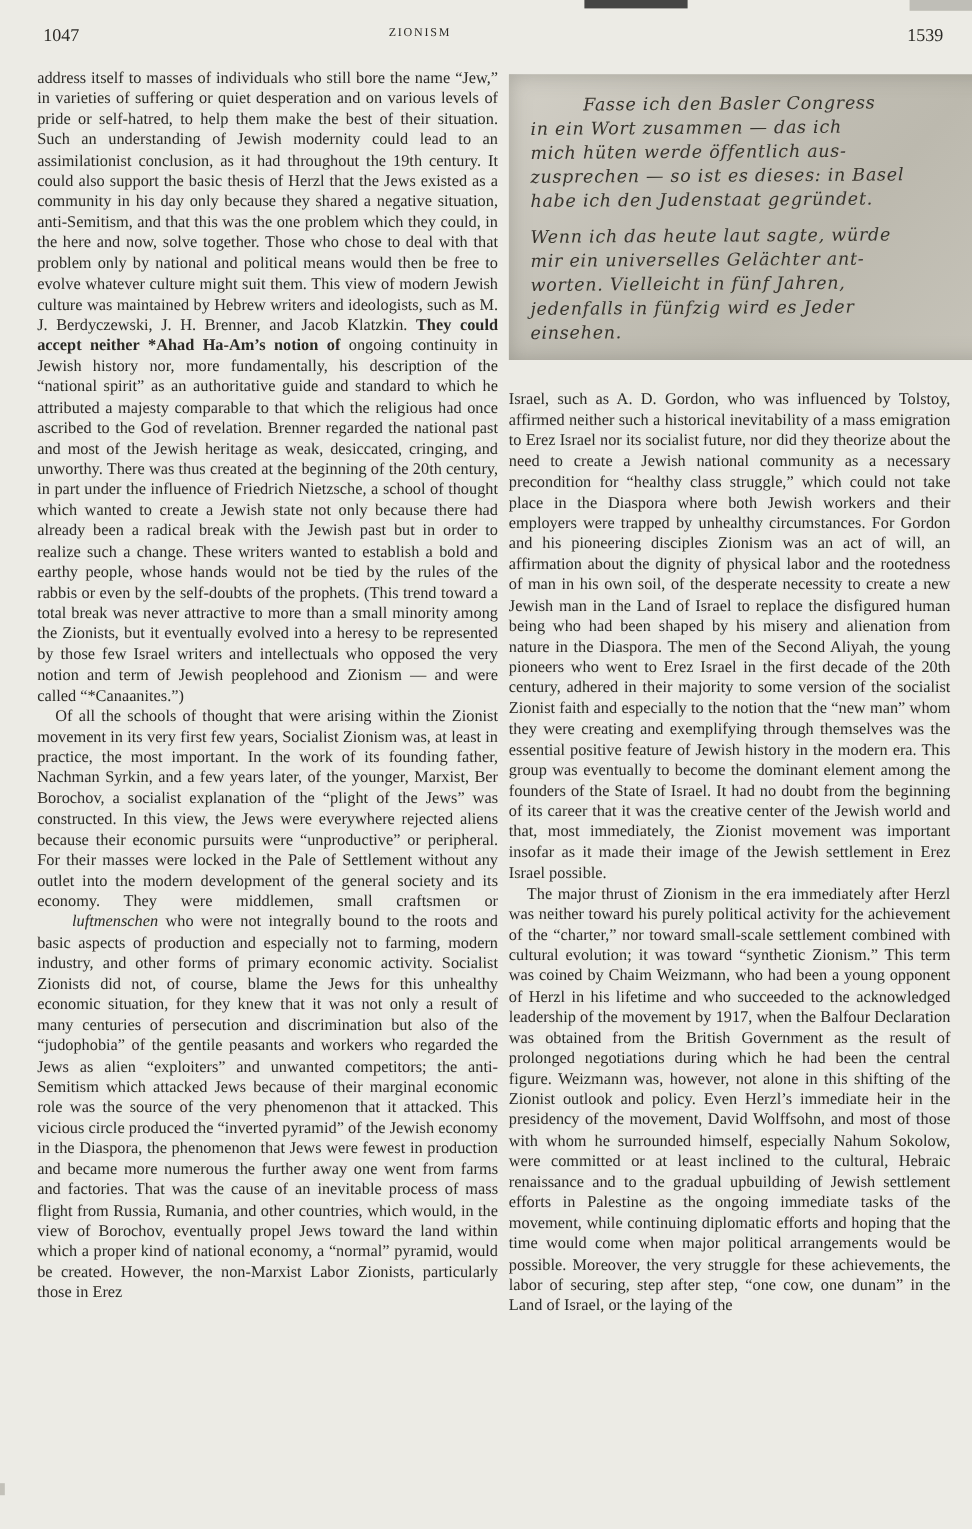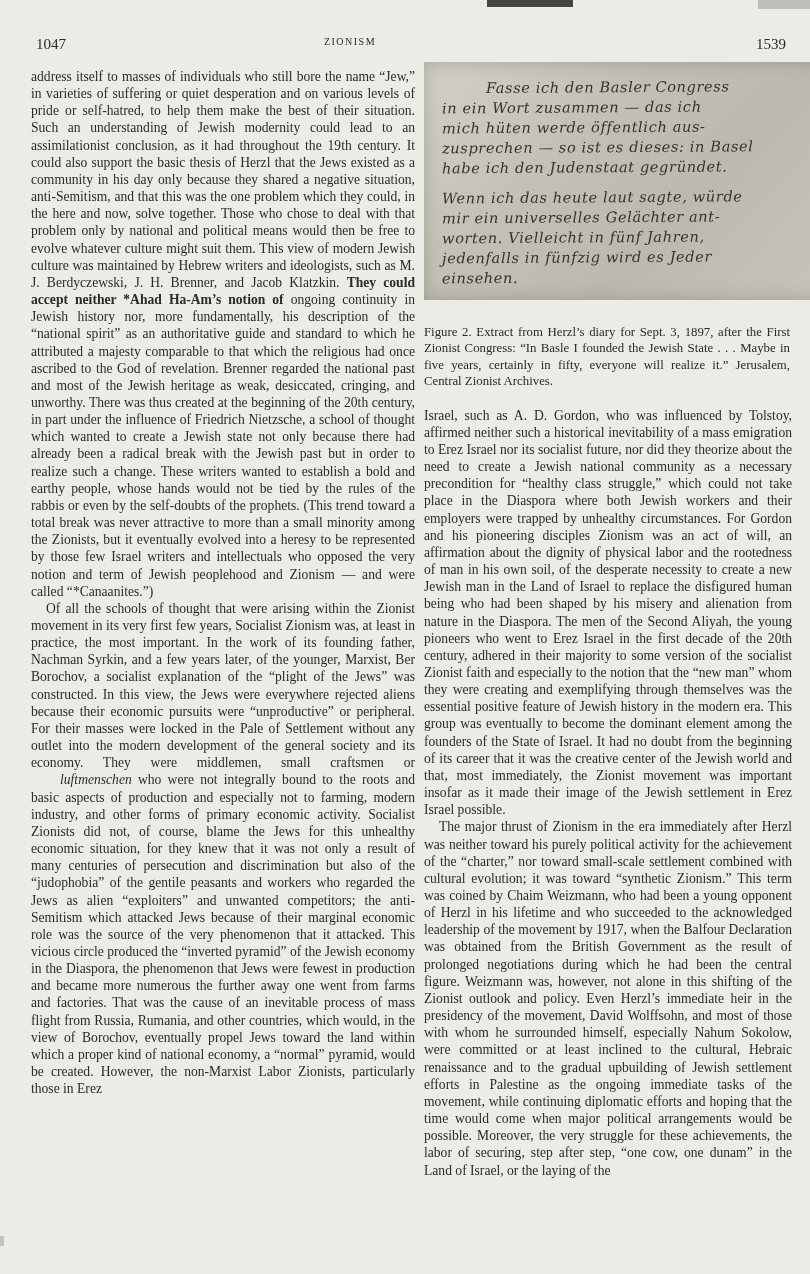--- a/index.html
+++ b/index.html
@@ -8,27 +8,27 @@
     background:#ecebe5;
     font-family:"Liberation Serif", serif;
     color:#2b2a26;
     overflow:hidden;
   }
   
   .scan-smudge-1{position:absolute;left:487px;top:0;width:86px;height:7px;background:#1c1c1c;opacity:.8;}
   .scan-smudge-2{position:absolute;left:758px;top:0;width:52px;height:9px;background:#8a887f;opacity:.45;}
   .scan-smudge-3{position:absolute;left:0;top:1236px;width:4px;height:10px;background:#9a978d;opacity:.5;}
 
-  .page-header{position:absolute;top:36px;left:0;width:810px;height:20px;font-size:15px;}
+  .page-header{position:absolute;top:22px;left:0;width:810px;height:20px;font-size:15px;}
   .page-num-left{position:absolute;left:36px;top:0;}
   .page-num-right{position:absolute;right:24px;top:0;}
   .header-title{position:absolute;left:0;width:700px;text-align:center;top:0;letter-spacing:1.5px;font-size:10px;}
 
   .col{position:absolute;}
-  .col-left{left:31px;top:68px;width:384px;}
+  .col-left{left:31px;top:56px;width:384px;}
   .col-right{left:424px;top:62px;width:368px;}
 
   .body-para{
     margin:0;font-size:13.6px;line-height:17.15px;
     text-align:justify;
   }
   .body-para.indent{text-indent:15px;}
   .bold{font-weight:bold;}
   .italic{font-style:italic;margin-left:29px;}
 
@@ -82,18 +82,17 @@
       <div class="hw-line">in ein Wort zusammen — das ich</div>
       <div class="hw-line">mich hüten werde öffentlich aus-</div>
       <div class="hw-line">zusprechen — so ist es dieses: in Basel</div>
       <div class="hw-line">habe ich den Judenstaat gegründet.</div>
       <div class="hw-line gap">Wenn ich das heute laut sagte, würde</div>
       <div class="hw-line">mir ein universelles Gelächter ant-</div>
       <div class="hw-line">worten. Vielleicht in fünf Jahren,</div>
       <div class="hw-line">jedenfalls in fünfzig wird es Jeder</div>
       <div class="hw-line">einsehen.</div>
     </div>
-  <p class="figure-caption">Figure 2. Extract from Herzl’s diary for Sept. 3, 1897, after the First Zionist Congress: “In Basle I founded the Jewish State . . . Maybe in five years, certainly in fifty, everyone will realize it.” Jerusalem, Central Zionist Archives.</p>
   <div>
       <p class="body-para"><span>Israel, such as A. D. Gordon, who was influenced by Tolstoy, affirmed neither such a historical inevitability of a mass emigration to Erez Israel nor its socialist future, nor did they theorize about the need to create a Jewish national community as a necessary precondition for “healthy class struggle,” which could not take place in the Diaspora where both Jewish workers and their employers were trapped by unhealthy circumstances. For Gordon and his pioneering disciples Zionism was an act of will, an affirmation about the dignity of physical labor and the rootedness of man in his own soil, of the desperate necessity to create a new Jewish man in the Land of Israel to replace the disfigured human being who had been shaped by his misery and alienation from nature in the Diaspora. The men of the Second Aliyah, the young pioneers who went to Erez Israel in the first decade of the 20th century, adhered in their majority to some version of the socialist Zionist faith and especially to the notion that the “new man” whom they were creating and exemplifying through themselves was the essential positive feature of Jewish history in the modern era. This group was eventually to become the dominant element among the founders of the State of Israel. It had no doubt from the beginning of its career that it was the creative center of the Jewish world and that, most immediately, the Zionist movement was important insofar as it made their image of the Jewish settlement in Erez Israel possible.</span></p>
       <p class="body-para indent"><span>The major thrust of Zionism in the era immediately after Herzl was neither toward his purely political activity for the achievement of the “charter,” nor toward small-scale settlement combined with cultural evolution; it was toward “synthetic Zionism.” This term was coined by Chaim Weizmann, who had been a young opponent of Herzl in his lifetime and who succeeded to the acknowledged leadership of the movement by 1917, when the Balfour Declaration was obtained from the British Government as the result of prolonged negotiations during which he had been the central figure. Weizmann was, however, not alone in this shifting of the Zionist outlook and policy. Even Herzl’s immediate heir in the presidency of the movement, David Wolffsohn, and most of those with whom he surrounded himself, especially Nahum Sokolow, were committed or at least inclined to the cultural, Hebraic renaissance and to the gradual upbuilding of Jewish settlement efforts in Palestine as the ongoing immediate tasks of the movement, while continuing diplomatic efforts and hoping that the time would come when major political arrangements would be possible. Moreover, the very struggle for these achievements, the labor of securing, step after step, “one cow, one dunam” in the Land of Israel, or the laying of the</span></p>
     </div>
 </div>
 
 </body></html>

